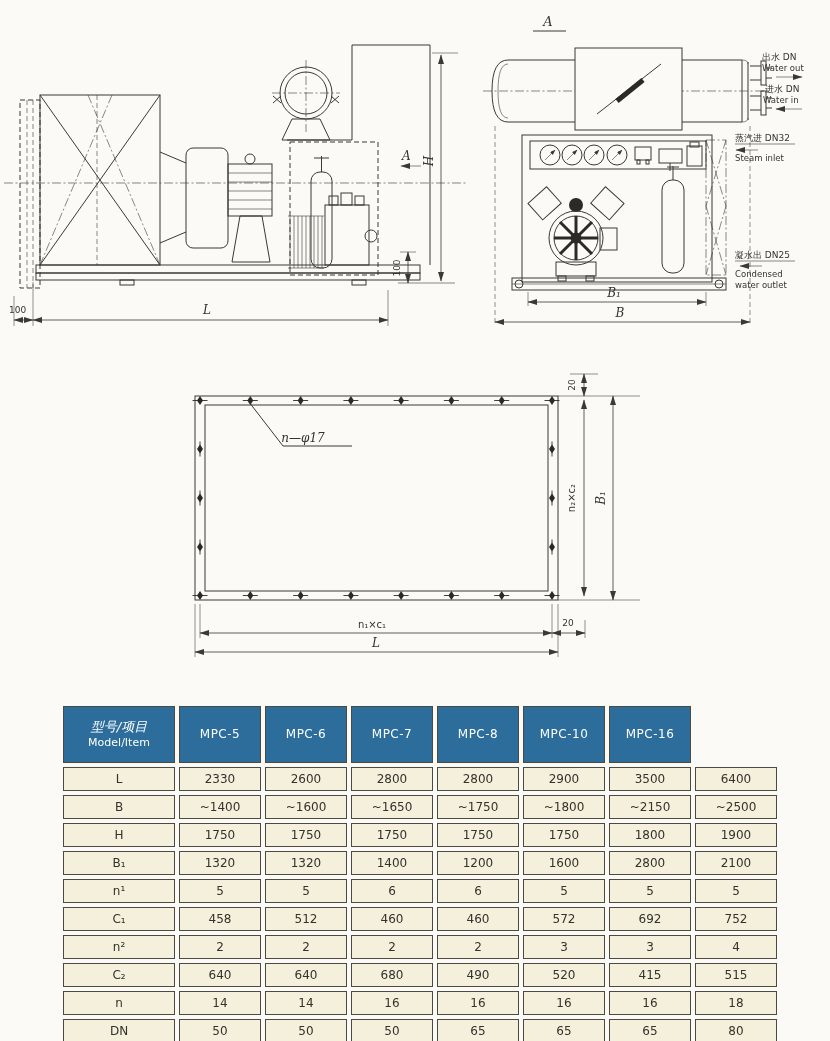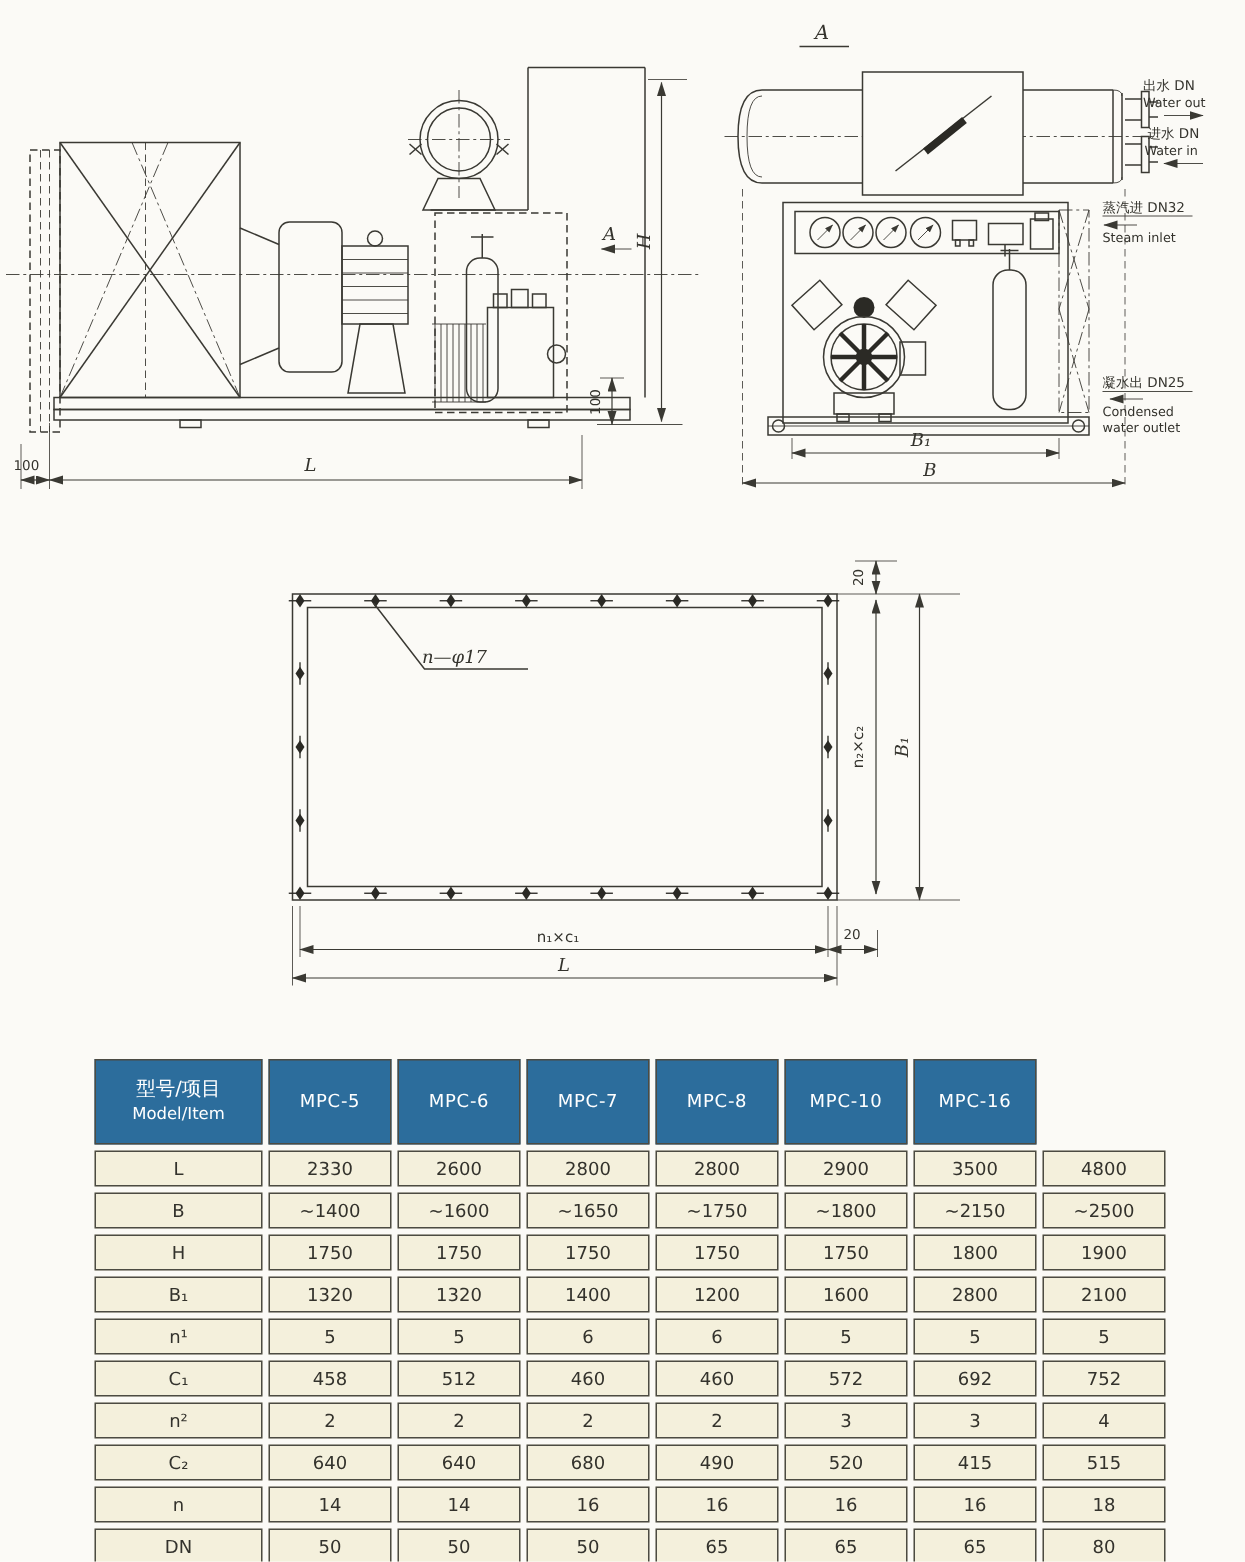--- a/index.html
+++ b/index.html
@@ -18,21 +18,21 @@
   .dashdot{stroke-dasharray:9 2.5 2 2.5;}
   .dim{stroke:#3a3933;fill:none;stroke-width:0.8;marker-start:url(#as);marker-end:url(#as);}
   .ext{stroke:#3a3933;fill:none;stroke-width:0.55;}
 
   .spec-table{position:absolute;left:63px;top:706px;width:714px;}
   .t-row{display:grid;grid-template-columns:112px repeat(7,1fr);gap:4px;margin-bottom:4px;}
   .t-cell{border:1.5px solid #4c4b42;background:var(--cream,#f4f0dc);color:#33322c;
           display:flex;align-items:center;justify-content:center;
           font-size:12px;height:22px;}
   .t-row.hdr .t-cell{height:55px;background:var(--blue,#2c6d9c);color:#ffffff;flex-direction:column;line-height:1.3;}
-  .hd-zh{font-size:13px;}
+  .hd-zh{font-size:13px;font-style:italic;}
   .hd-en{font-size:11px;text-align:right;}
   .model{font-size:12px;letter-spacing:0.5px;}
 </style>
 </head>
 <body>
 
 <div class="page">
 
 <svg width="830" height="700" viewBox="0 0 830 700">
   <defs>
@@ -341,21 +341,21 @@
         <div class="t-cell model">MPC-16</div>
       </div>
       <div class="t-row">
         <div class="t-cell">L</div>
         <div class="t-cell">2330</div>
         <div class="t-cell">2600</div>
         <div class="t-cell">2800</div>
         <div class="t-cell">2800</div>
         <div class="t-cell">2900</div>
         <div class="t-cell">3500</div>
-        <div class="t-cell">4800</div>
+        <div class="t-cell">6400</div>
       </div>
       <div class="t-row">
         <div class="t-cell">B</div>
         <div class="t-cell">~1400</div>
         <div class="t-cell">~1600</div>
         <div class="t-cell">~1650</div>
         <div class="t-cell">~1750</div>
         <div class="t-cell">~1800</div>
         <div class="t-cell">~2150</div>
         <div class="t-cell">~2500</div>

